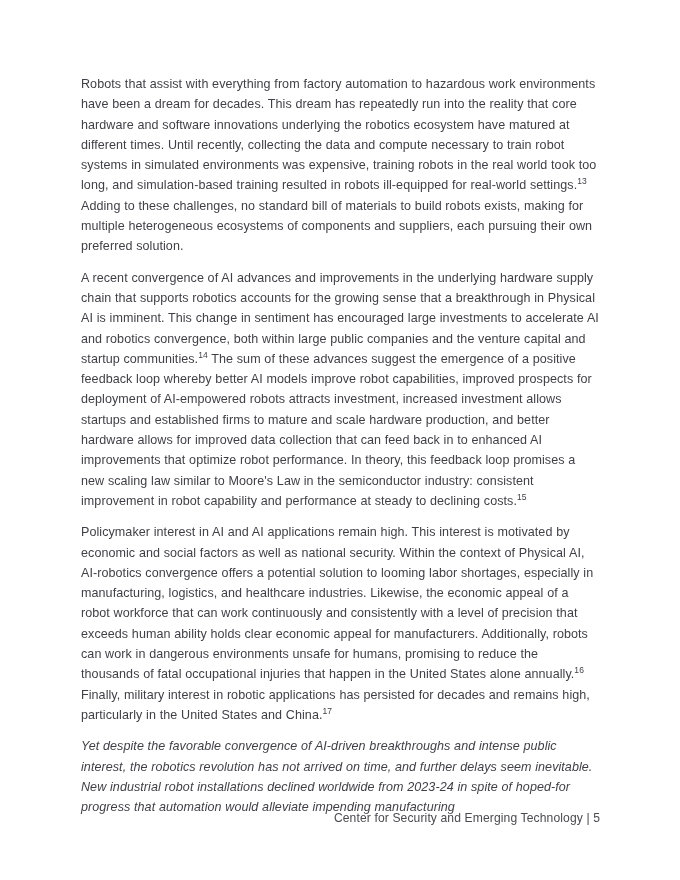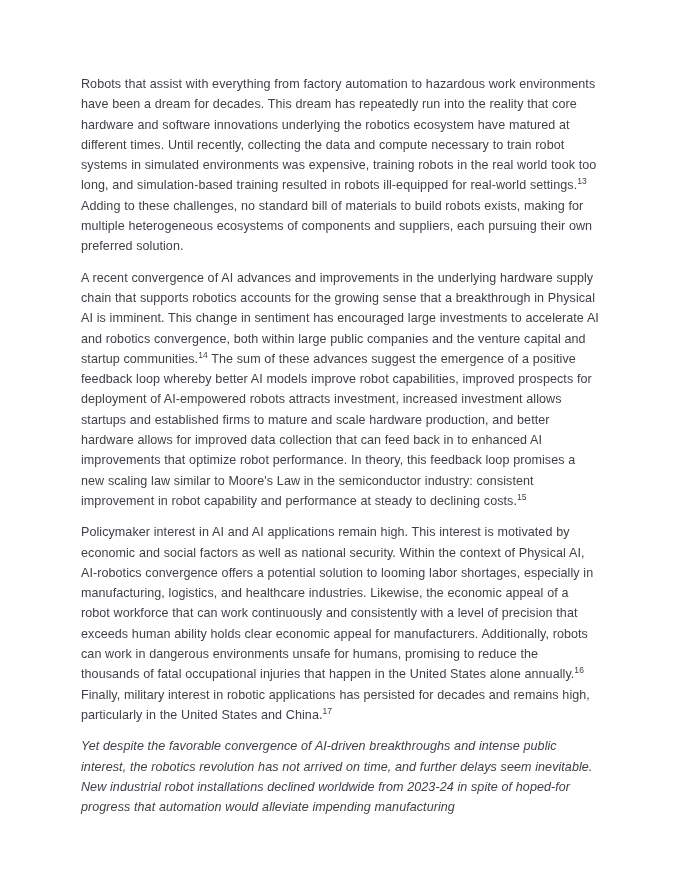--- a/index.html
+++ b/index.html
@@ -63,14 +63,15 @@
 
 <div class="page">
 
   <div class="content">
     <p class="para">Robots that assist with everything from factory automation to hazardous work environments have been a dream for decades. This dream has repeatedly run into the reality that core hardware and software innovations underlying the robotics ecosystem have matured at different times. Until recently, collecting the data and compute necessary to train robot systems in simulated environments was expensive, training robots in the real world took too long, and simulation-based training resulted in robots ill-equipped for real-world settings.<sup>13</sup> Adding to these challenges, no standard bill of materials to build robots exists, making for multiple heterogeneous ecosystems of components and suppliers, each pursuing their own preferred solution.</p>
     <p class="para">A recent convergence of AI advances and improvements in the underlying hardware supply chain that supports robotics accounts for the growing sense that a breakthrough in Physical AI is imminent. This change in sentiment has encouraged large investments to accelerate AI and robotics convergence, both within large public companies and the venture capital and startup communities.<sup>14</sup> The sum of these advances suggest the emergence of a positive feedback loop whereby better AI models improve robot capabilities, improved prospects for deployment of AI-empowered robots attracts investment, increased investment allows startups and established firms to mature and scale hardware production, and better hardware allows for improved data collection that can feed back in to enhanced AI improvements that optimize robot performance. In theory, this feedback loop promises a new scaling law similar to Moore's Law in the semiconductor industry: consistent improvement in robot capability and performance at steady to declining costs.<sup>15</sup></p>
     <p class="para">Policymaker interest in AI and AI applications remain high. This interest is motivated by economic and social factors as well as national security. Within the context of Physical AI, AI-robotics convergence offers a potential solution to looming labor shortages, especially in manufacturing, logistics, and healthcare industries. Likewise, the economic appeal of a robot workforce that can work continuously and consistently with a level of precision that exceeds human ability holds clear economic appeal for manufacturers. Additionally, robots can work in dangerous environments unsafe for humans, promising to reduce the thousands of fatal occupational injuries that happen in the United States alone annually.<sup>16</sup> Finally, military interest in robotic applications has persisted for decades and remains high, particularly in the United States and China.<sup>17</sup></p>
     <p class="para">Yet despite the favorable convergence of AI-driven breakthroughs and intense public interest, the robotics revolution has not arrived on time, and further delays seem inevitable. New industrial robot installations declined worldwide from 2023-24 in spite of hoped-for progress that automation would alleviate impending manufacturing</p>
   </div>
 
+  <div class="footer">Center for Security and Emerging Technology | 5</div>
 
 </div>
 
 </body></html>

